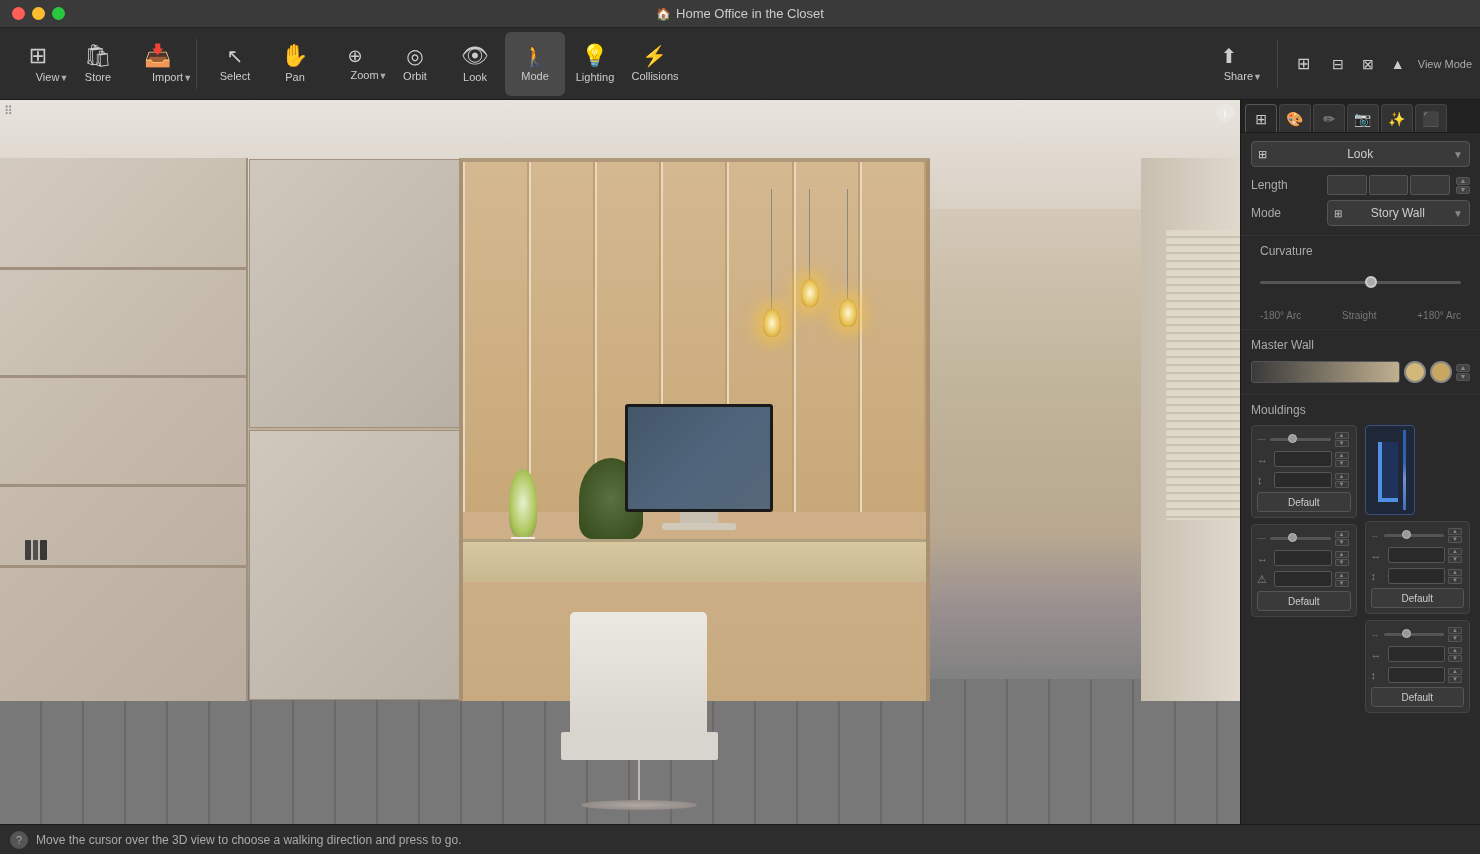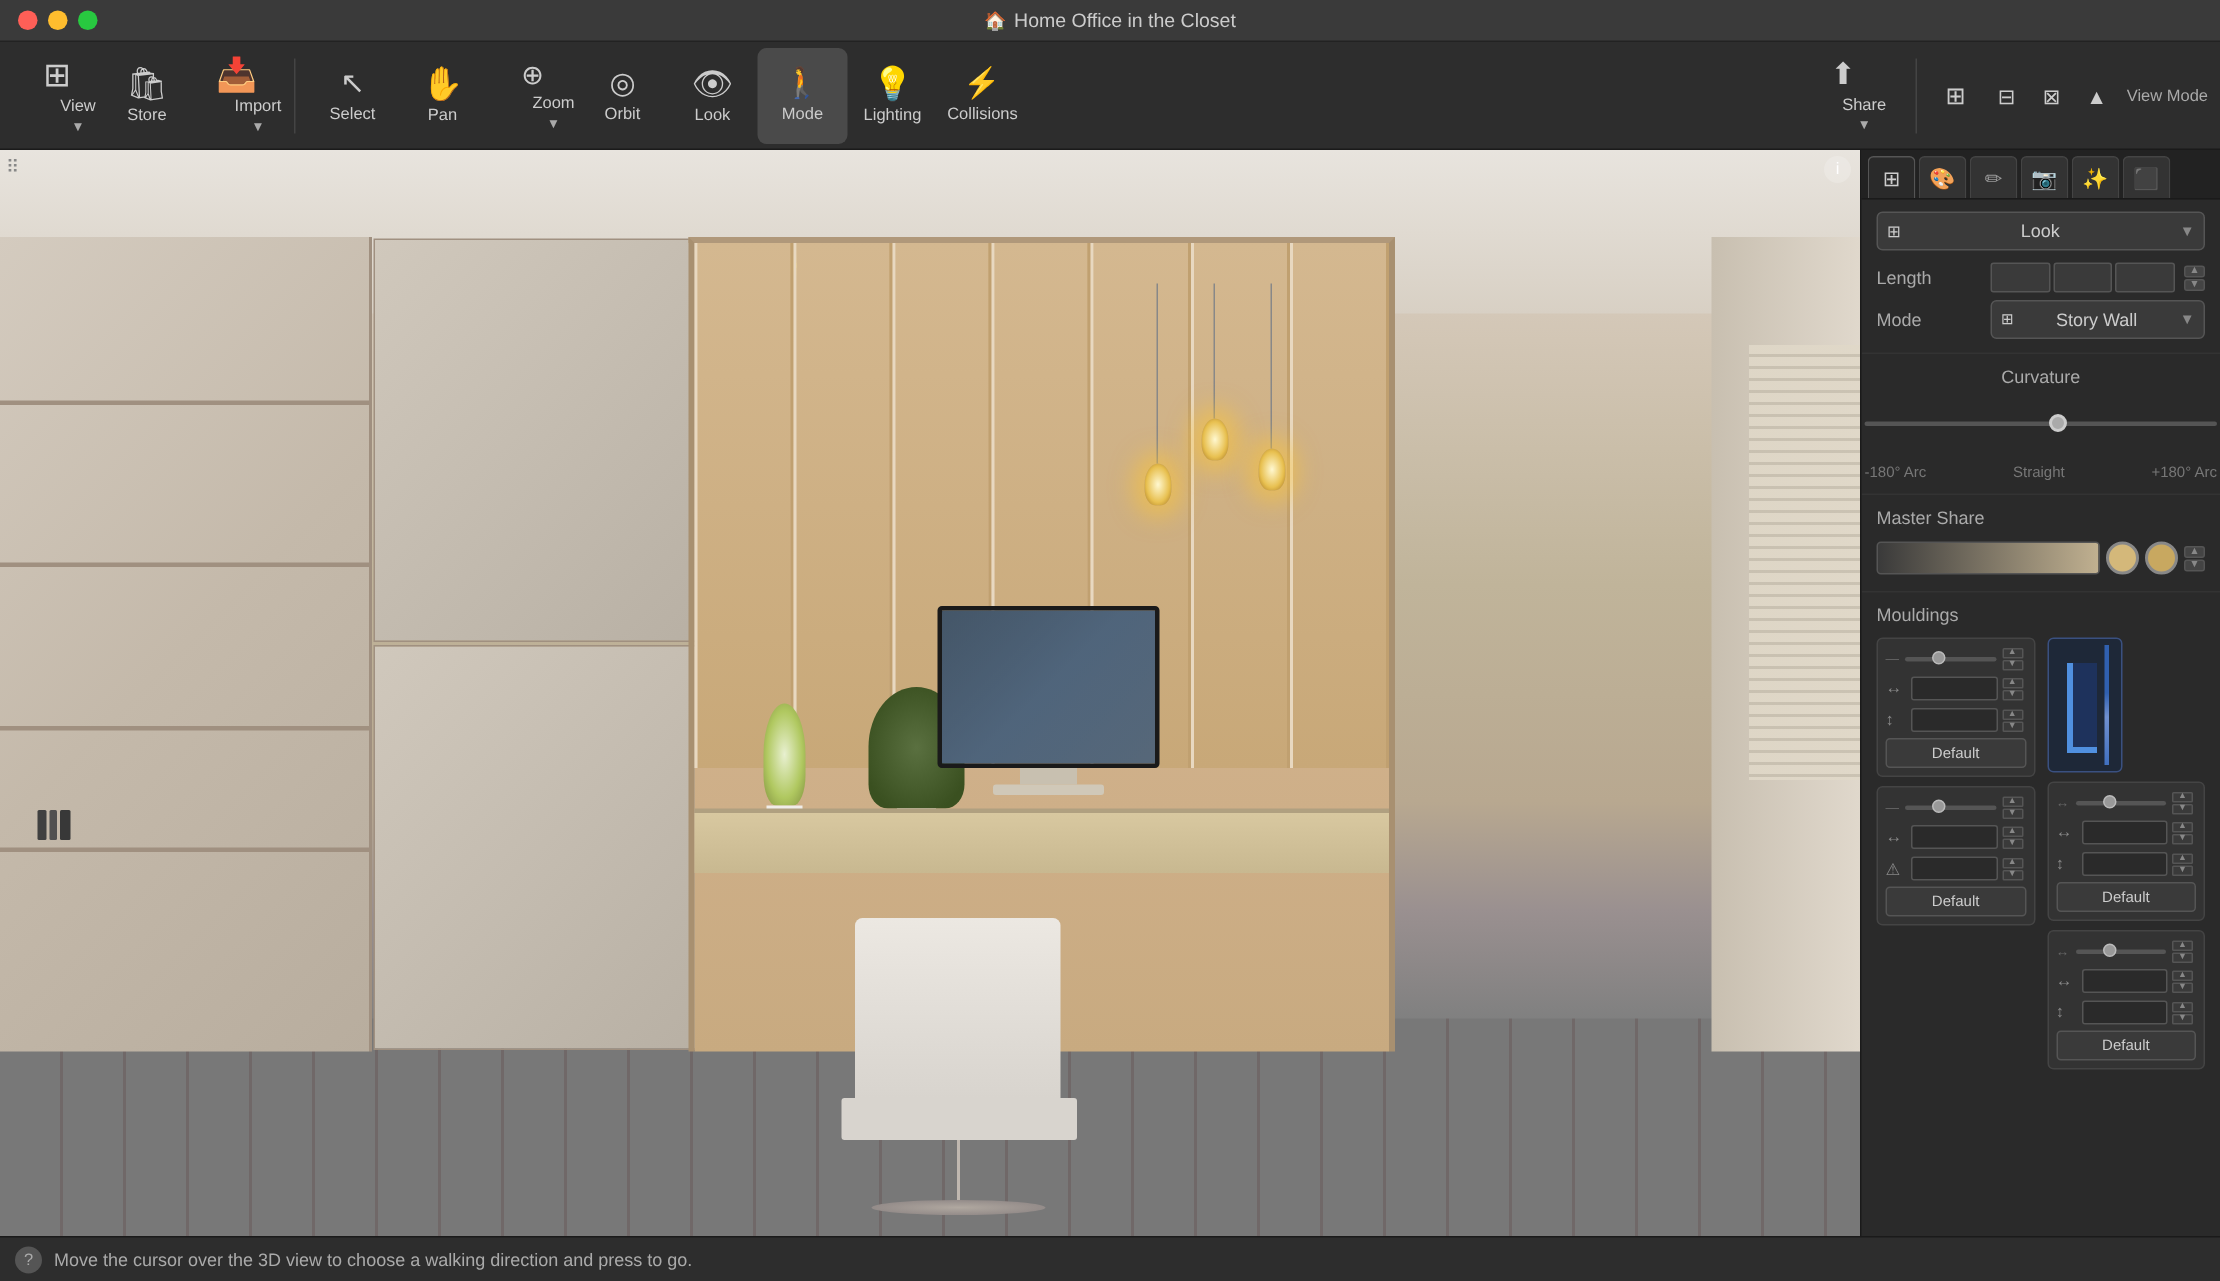--- a/index.html
+++ b/index.html
@@ -81,21 +81,21 @@
       border: none;
       transition: background 0.1s;
     }
     .tool-btn.active { background: #4a4a4a; }
     .tool-icon {
       font-size: 22px;
       line-height: 1;
     }
     .tool-btn-split {
       display: flex;
-      flex-direction: column;
+      flex-direction: row;
       align-items: center;
       margin-left: 28px;
     }
     .tool-btn-arrow {
       font-size: 9px;
       color: #aaa;
       margin-top: 2px;
     }
 
     
@@ -442,23 +442,22 @@
     .prop-seg {
       flex: 1;
       height: 20px;
       background: #3a3a3a;
       border: 1px solid #555;
       border-radius: 2px;
     }
 
     
     .curvature-section {
-      padding: 8px 2px;
+      padding: 8px 19px;
       border-bottom: 1px solid #333;
-      text-align: center;
     }
     .curvature-label {
       font-size: 12px;
       color: #aaa;
       margin-bottom: 10px;
     }
     .curvature-slider-row {
       position: relative;
       height: 28px;
       display: flex;
@@ -957,21 +956,21 @@
           </div>
         </div>
         <div class="curvature-labels">
           <span>-180° Arc</span>
           <span>Straight</span>
           <span>+180° Arc</span>
         </div>
       </div>
 
       <div class="master-wall-section">
-        <div class="section-title">Master Share</div>
+        <div class="section-title">Master Wall</div>
         <div class="master-wall-color-row">
           <div class="color-track">
           </div>
           <div class="color-swatch color-swatch-1"></div>
           <div class="color-swatch color-swatch-2"></div>
           <div class="stepper-arrows">
             <div class="stepper-arrow">▲</div>
             <div class="stepper-arrow">▼</div>
           </div>
         </div>

